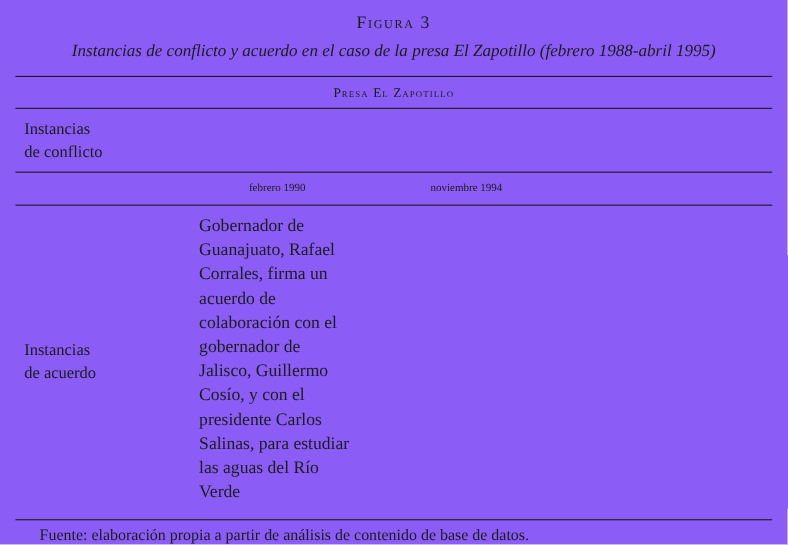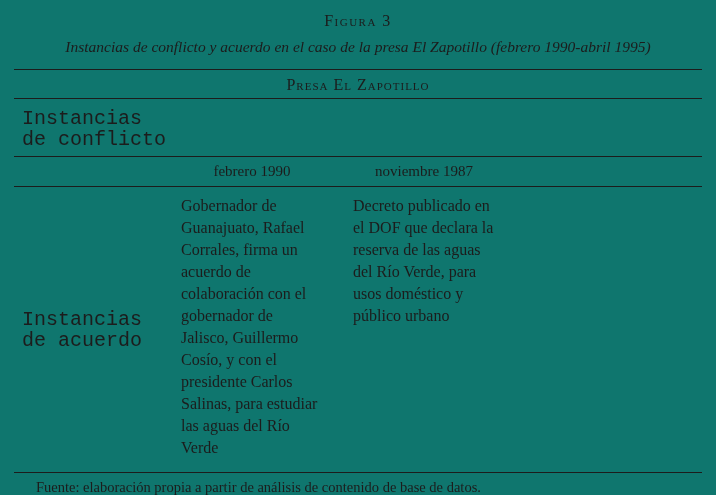--- a/index.html
+++ b/index.html
@@ -1,21 +1,21 @@
 <!DOCTYPE html>
 <html><head>
 <meta charset="utf-8">
 <style>
   * { margin: 0; padding: 0; box-sizing: border-box; }
   html, body { background: #ffffff; }
   .page {
     position: relative;
     width: 716px;
     height: 495px;
-    background: #0f766e;
+    background: #8b5cf6;
     color: #1c1c1c;
     font-family: "Liberation Serif", "DejaVu Serif", serif;
     padding: 12px 14px 0 14px;
     overflow: hidden;
   }
   .figure-label {
     text-align: center;
     font-variant: small-caps;
     letter-spacing: 1.5px;
     font-size: 16px;
@@ -31,39 +31,38 @@
   .rule {
     border: none;
     border-top: 1.4px solid #1c1c1c;
     height: 0;
   }
   .rule-top { margin-top: 13px; }
   .table-title {
     text-align: center;
     font-variant: small-caps;
     letter-spacing: 1px;
-    font-size: 16px;
+    font-size: 12px;
     line-height: 17px;
     padding: 6px 0 5px 0;
   }
   .grid {
     display: grid;
     grid-template-columns: 165px 172px 172px 1fr;
   }
   .label-cell {
     padding: 9px 6px 4px 8px;
-    font-size: 20px;
+    font-size: 15px;
     line-height: 21px;
     white-space: pre-line;
-    font-family: Liberation Mono, monospace;
   }
   .row-conflict .label-cell { padding-bottom: 6px; }
   .date-cell {
     text-align: center;
-    font-size: 15px;
+    font-size: 10px;
     line-height: 19px;
     padding: 5px 28px 5px 2px;
   }
   .row-acuerdo { min-height: 285px; }
   .row-acuerdo .label-cell {
     display: flex;
     align-items: center;
     padding-top: 0;
     padding-bottom: 0;
   }
@@ -78,50 +77,49 @@
     padding: 5px 0 4px 22px;
   }
 </style>
 </head>
 <body>
 
 <div class="page">
 
   <div class="figure-label">Figura 3</div>
 
-  <div class="figure-subtitle">Instancias de conflicto y acuerdo en el caso de la presa El Zapotillo (febrero 1990-abril 1995)</div>
+  <div class="figure-subtitle">Instancias de conflicto y acuerdo en el caso de la presa El Zapotillo (febrero 1988-abril 1995)</div>
 
   <hr class="rule rule-top">
 
   <div class="table-title">Presa El Zapotillo</div>
 
   <hr class="rule">
 
   <div class="grid row-conflict">
     <div class="label-cell">Instancias
 de conflicto</div>
     <div class="body-cell"></div>
     <div class="body-cell"></div>
     <div class="body-cell"></div>
   </div>
 
   <hr class="rule">
 
   <div class="grid row-dates">
     <div class="date-cell"></div>
     <div class="date-cell">febrero 1990</div>
-    <div class="date-cell">noviembre 1987</div>
+    <div class="date-cell">noviembre 1994</div>
   </div>
 
   <hr class="rule">
 
   <div class="grid row-acuerdo">
     <div class="label-cell">Instancias
 de acuerdo</div>
     <div class="body-cell">Gobernador de Guanajuato, Rafael Corrales, firma un acuerdo de colaboración con el gobernador de Jalisco, Guillermo Cosío, y con el presidente Carlos Salinas, para estudiar las aguas del Río Verde</div>
-    <div class="body-cell">Decreto publicado en el DOF que declara la reserva de las aguas del Río Verde, para usos doméstico y público urbano</div>
   </div>
 
   <hr class="rule">
 
   <div class="fuente">Fuente: elaboración propia a partir de análisis de contenido de base de datos.</div>
 
 </div>
 
 </body></html>

